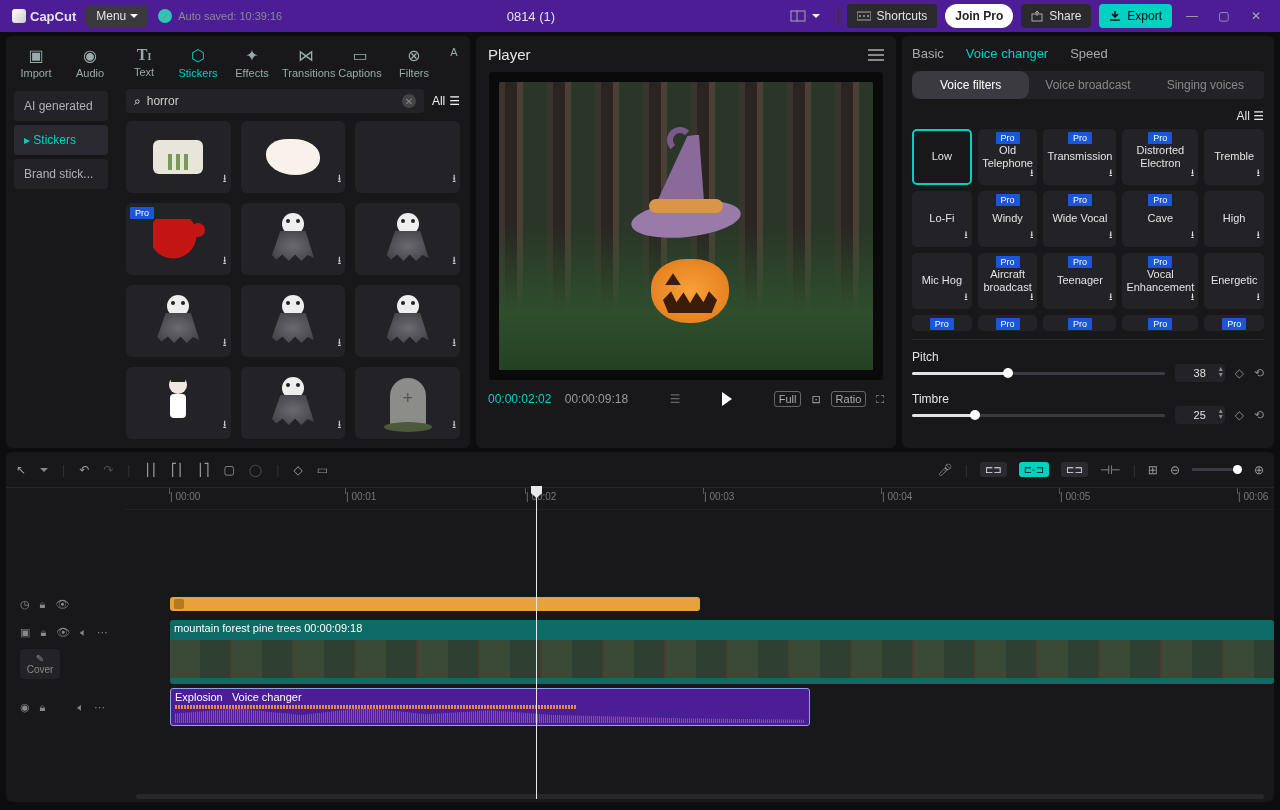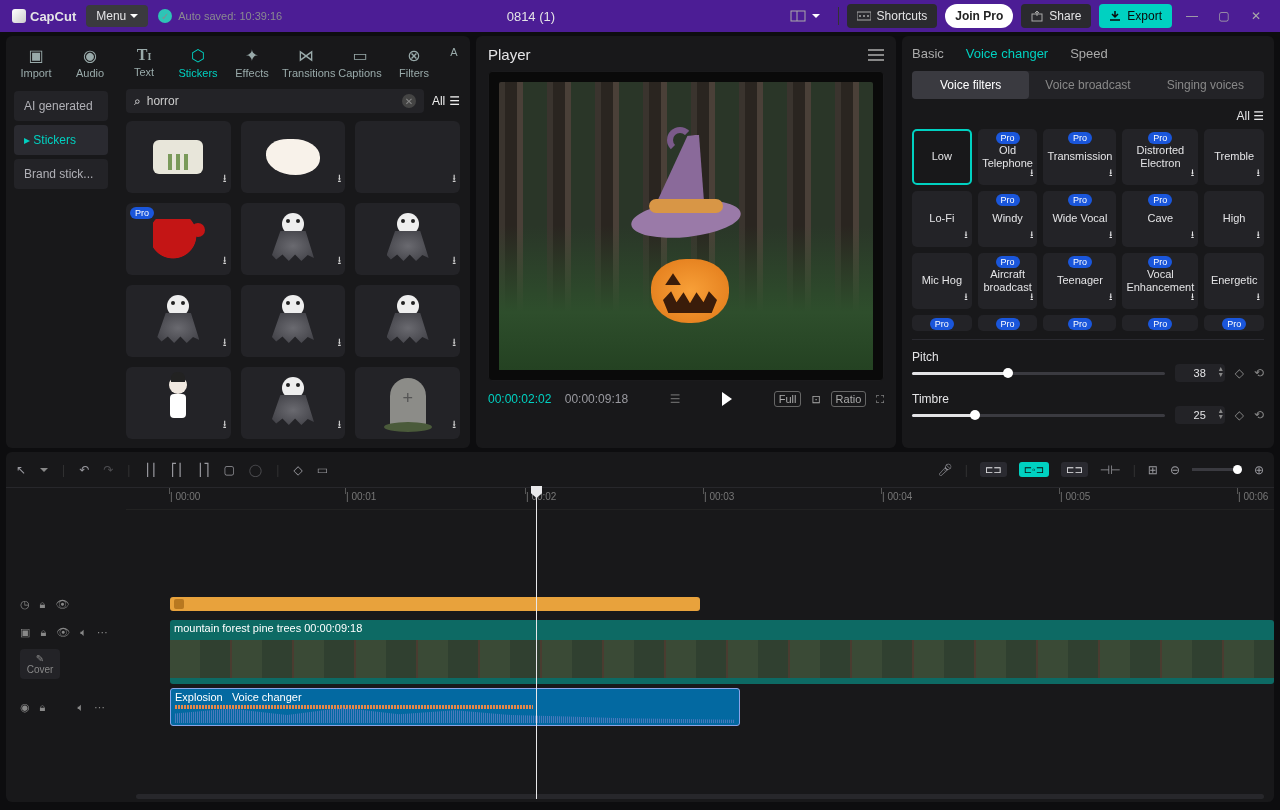--- a/index.html
+++ b/index.html
@@ -45,21 +45,21 @@
 .side-item.active { background:#2a2a30; color:#00d1c1;}
 .sticker-area { flex:1; padding:6px 10px;}
 .search-row { display:flex; gap:8px; align-items:center; margin-bottom:8px;}
 .search-box { flex:1; background:#232327; border-radius:4px; padding:5px 8px; display:flex; align-items:center; gap:6px;}
 .search-box input { background:none; border:none; color:#ccc; outline:none; flex:1; font-size:12px;}
 .clear-x { color:#888; cursor:pointer; background:#444;border-radius:50%;width:14px;height:14px;display:flex;align-items:center;justify-content:center;font-size:10px;}
 .all-btn { color:#eee; cursor:pointer; display:flex;gap:4px;align-items:center;}
 .sticker-grid { display:grid; grid-template-columns:repeat(3,1fr); gap:10px;}
 .sticker-card { background:#232327; border-radius:6px; position:relative; height:72px; display:flex; align-items:center; justify-content:center;}
 .sticker-card .dl { position:absolute; right:4px; bottom:4px; font-size:11px; color:#ccc;}
-.pro-tag { position:absolute; left:4px; top:4px; background:#1a56db; color:#fff; font-size:9px; padding:1px 5px; border-radius:6px;}
+.pro-tag { position:absolute; left:4px; top:4px; background:#1a56db; color:#fff; font-size:9px; padding:1px 5px; border-radius:1px;}
 .ghost { width:42px;height:52px;position:relative;}
 .ghost-head { width:22px;height:22px;background:#eee;border-radius:50%;margin:0 auto;position:relative;}
 .ghost-head::after { content:"";position:absolute;left:4px;top:6px;width:4px;height:4px;background:#222;border-radius:50%;box-shadow:10px 0 #222;}
 .ghost-body { width:42px;height:30px;background:radial-gradient(#6a6a70,#3c3c42);clip-path:polygon(20% 0,80% 0,100% 90%,85% 80%,70% 100%,55% 78%,40% 100%,25% 78%,10% 95%,0 80%);margin-top:-4px;}
 .blood { width:50px;height:40px;background:radial-gradient(circle at 40% 40%,#c41515 60%,transparent 62%);position:relative;}
 .blood::after{content:"";position:absolute;width:14px;height:14px;background:#c41515;border-radius:50%;right:-2px;top:4px;box-shadow:-30px 24px 0 -4px #c41515;}
 .tomb { width:36px;height:50px;background:#8c8c88;border-radius:18px 18px 4px 4px;position:relative;}
 .tomb::after { content:"+";position:absolute;left:50%;top:10px;transform:translateX(-50%);color:#555;font-size:18px;}
 .tomb::before { content:"";position:absolute;bottom:-4px;left:-6px;width:48px;height:10px;background:#4a5a3a;border-radius:50%;}
 .doll { width:26px;height:54px;display:flex;flex-direction:column;align-items:center;}
@@ -98,21 +98,21 @@
 .play-tri { width:0;height:0;border-left:10px solid #fff;border-top:7px solid transparent;border-bottom:7px solid transparent;}
 .ctrl-right { display:flex; gap:10px; align-items:center; color:#aaa; font-size:11px;}
 .ctrl-box { border:1px solid #666;padding:1px 4px;border-radius:3px;cursor:pointer;}
 
 .right-panel { flex:1; background:#18181a; border-radius:6px; padding:10px 10px; display:flex; flex-direction:column;}
 .rp-tabs { display:flex; gap:22px; font-size:13px; margin-bottom:10px;}
 .rp-tab { cursor:pointer; color:#aaa;}
 .rp-tab.active { color:#00d1c1;}
 .voice-subtabs { display:flex; background:#232327; border-radius:4px; margin-bottom:10px;}
 .vst { flex:1; text-align:center; padding:7px 0; cursor:pointer; color:#888;font-size:12px;}
-.vst.active { background:#3a3a40; color:#fff; border-radius:4px;}
+.vst.active { background:#3a3a40; color:#fff; border-radius:9px;}
 .vf-toolbar { display:flex; justify-content:flex-end; margin-bottom:6px; gap:6px;}
 .vf-grid { display:grid; grid-template-columns:repeat(5,1fr); gap:6px; overflow:hidden;}
 .vf-card { background:#232327; height:56px; border-radius:5px; position:relative; display:flex; align-items:center; justify-content:center; font-size:11px; text-align:center; padding:2px 4px; cursor:pointer;}
 .vf-card.sel { border:2px solid #00d1c1; background:#18181a;}
 .vf-card .pro-tag { left:50%; transform:translateX(-50%); top:3px;}
 .vf-card .dl { position:absolute; right:4px; bottom:3px; font-size:10px;}
 .slider-row { display:flex; align-items:center; gap:8px; margin-top:10px;}
 .slider-row .label { width:50px; font-size:12px;}
 .slider-track { flex:1; height:3px; background:#3a3a40; position:relative; border-radius:2px;}
 .slider-fill { position:absolute; left:0; top:0; bottom:0; background:#e4e4e6; border-radius:2px;}
@@ -145,21 +145,21 @@
 .cover-btn { width:40px;background:#232327;border-radius:4px;text-align:center;padding:4px 0;font-size:10px;margin-right:6px;}
 
 .clip { position:absolute; top:2px; bottom:2px; border-radius:3px;}
 .sticker-clip { background:#e8a23c; left:44px; width:530px; height:14px; top:7px;}
 .sticker-clip::before{content:"";position:absolute;left:4px;top:2px;width:10px;height:10px;background:#b87820;border-radius:2px;}
 .video-clip { left:44px; right:0; background:#0d6a64;}
 .video-label { position:absolute;left:4px;top:2px;font-size:11px;color:#fff;}
 .video-thumbs { position:absolute;left:0;right:0;top:18px;bottom:3px;background:
   repeating-linear-gradient(90deg,#3a4a36 0 30px,#304030 30px 60px,#4a3c30 60px 62px);
   border-top:2px solid #0d6a64;border-bottom:3px solid #0d6a64;}
-.audio-clip { left:44px; width:570px; background:#0369a1; border:1px solid #8aa4e8; height:38px; top:2px;}
+.audio-clip { left:44px; width:640px; background:#4c1d95; border:1px solid #8aa4e8; height:38px; top:2px;}
 .audio-label { position:absolute;left:4px;top:2px;font-size:11px;color:#fff;}
 .wave { position:absolute;left:4px;right:4px;top:18px;height:16px;background:
   repeating-linear-gradient(90deg,#6880c8 0 1px,transparent 1px 2px);
   opacity:.7;clip-path:polygon(0 40%,10% 10%,20% 50%,30% 5%,40% 45%,50% 20%,60% 50%,70% 60%,80% 70%,100% 80%,100% 100%,0 100%);}
 .wave2 { position:absolute;left:4px;width:63%;top:16px;height:4px;background:repeating-linear-gradient(90deg,#e88848 0 2px,transparent 2px 3px);}
 .scroll-tr { position:absolute;bottom:3px;left:130px;right:10px;height:5px;background:#27272b;border-radius:3px;}
 .fsym{font-family:Arial;}
 svg{display:block;}
 </style>
 </head>

